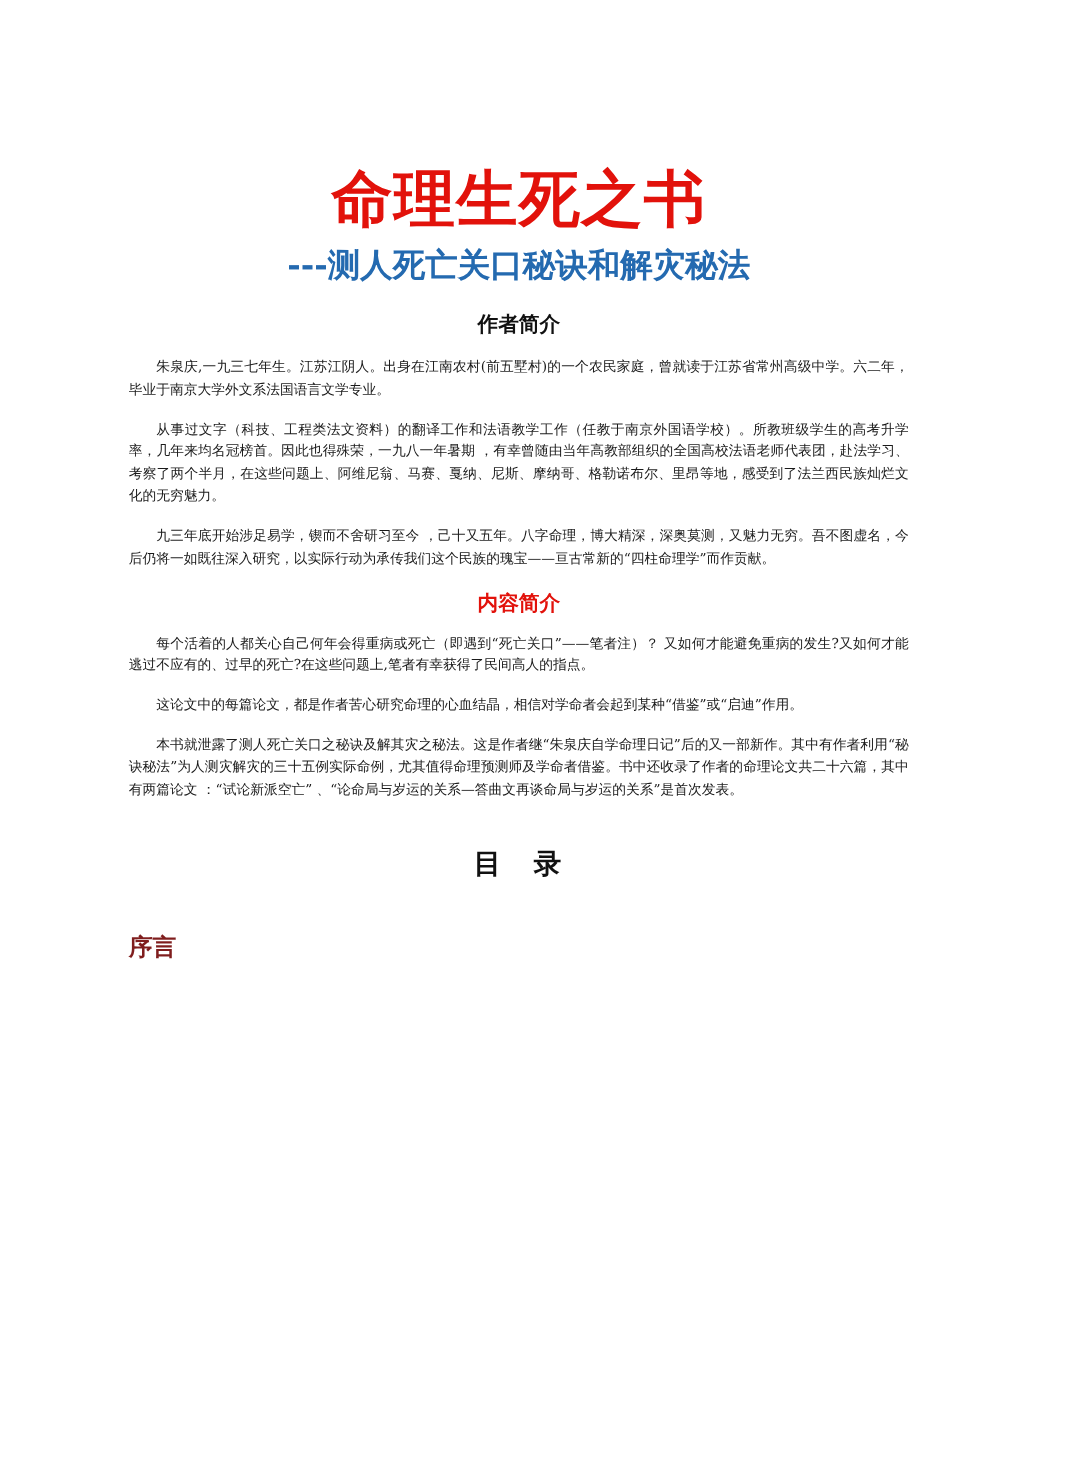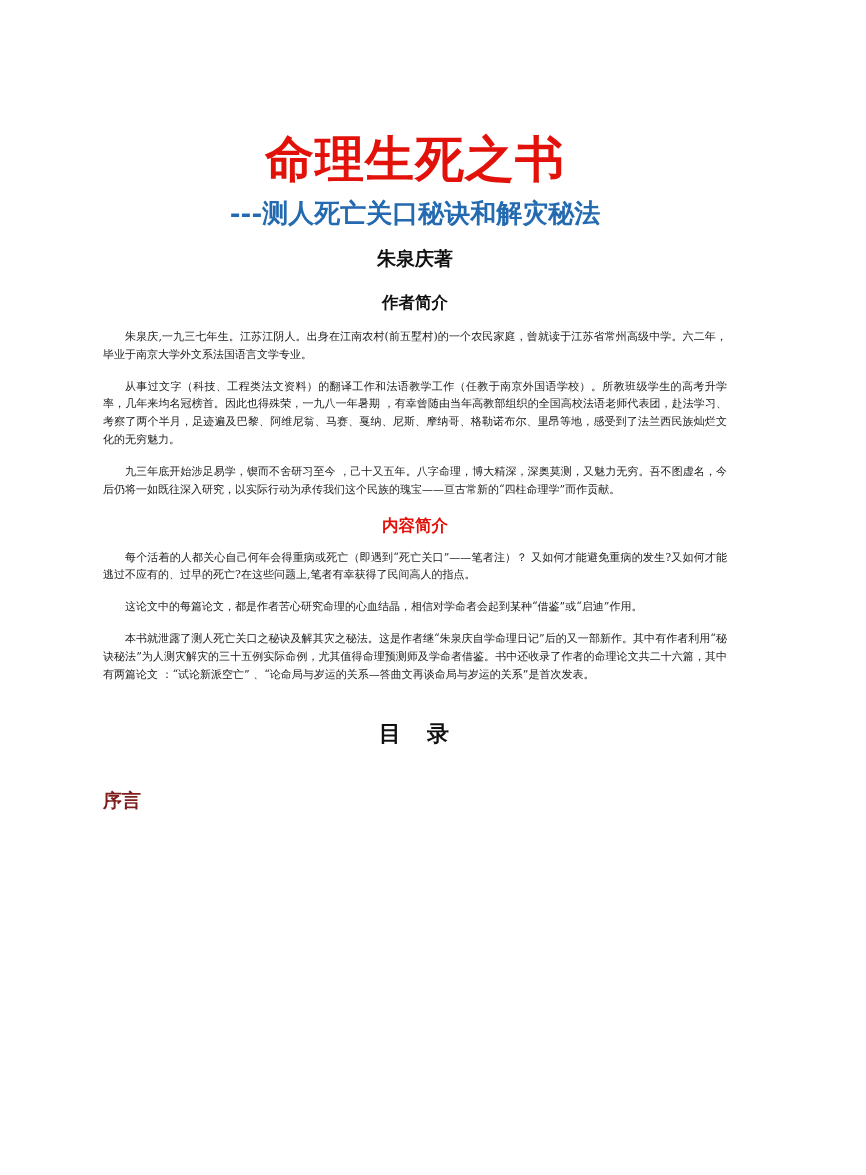--- a/index.html
+++ b/index.html
@@ -119,27 +119,26 @@
 </head>
 <body>
 
 <div class="page">
   <div class="content">
 
     <h1 class="doc-title">命理生死之书</h1>
 
     <h2 class="doc-subtitle">---测人死亡关口秘诀和解灾秘法</h2>
 
-    <div class="doc-author">朱泉庆著</div>
 
     <h3 class="section-heading author-intro">作者简介</h3>
 
     <p class="body">朱泉庆,一九三七年生。江苏江阴人。出身在江南农村(前五墅村)的一个农民家庭，曾就读于江苏省常州高级中学。六二年，毕业于南京大学外文系法国语言文学专业。</p>
 
-    <p class="body">从事过文字（科技、工程类法文资料）的翻译工作和法语教学工作（任教于南京外国语学校）。所教班级学生的高考升学率，几年来均名冠榜首。因此也得殊荣，一九八一年暑期 ，有幸曾随由当年高教部组织的全国高校法语老师代表团，赴法学习、考察了两个半月，足迹遍及巴黎、阿维尼翁、马赛、戛纳、尼斯、摩纳哥、格勒诺布尔、里昂等地，感受到了法兰西民族灿烂文化的无穷魅力。</p>
+    <p class="body">从事过文字（科技、工程类法文资料）的翻译工作和法语教学工作（任教于南京外国语学校）。所教班级学生的高考升学率，几年来均名冠榜首。因此也得殊荣，一九八一年暑期 ，有幸曾随由当年高教部组织的全国高校法语老师代表团，赴法学习、考察了两个半月，在这些问题上、阿维尼翁、马赛、戛纳、尼斯、摩纳哥、格勒诺布尔、里昂等地，感受到了法兰西民族灿烂文化的无穷魅力。</p>
 
     <p class="body">九三年底开始涉足易学，锲而不舍研习至今 ，己十又五年。八字命理，博大精深，深奥莫测，又魅力无穷。吾不图虚名，今后仍将一如既往深入研究，以实际行动为承传我们这个民族的瑰宝——亘古常新的“四柱命理学”而作贡献。</p>
 
     <h3 class="section-heading content-intro">内容简介</h3>
 
     <p class="body tight">每个活着的人都关心自己何年会得重病或死亡（即遇到“死亡关口”——笔者注）？ 又如何才能避免重病的发生?又如何才能逃过不应有的、过早的死亡?在这些问题上,笔者有幸获得了民间高人的指点。</p>
 
     <p class="body">这论文中的每篇论文，都是作者苦心研究命理的心血结晶，相信对学命者会起到某种“借鉴”或“启迪”作用。</p>
 
     <p class="body">本书就泄露了测人死亡关口之秘诀及解其灾之秘法。这是作者继“朱泉庆自学命理日记”后的又一部新作。其中有作者利用“秘诀秘法”为人测灾解灾的三十五例实际命例，尤其值得命理预测师及学命者借鉴。书中还收录了作者的命理论文共二十六篇，其中有两篇论文 ：“试论新派空亡” 、“论命局与岁运的关系—答曲文再谈命局与岁运的关系”是首次发表。</p>

